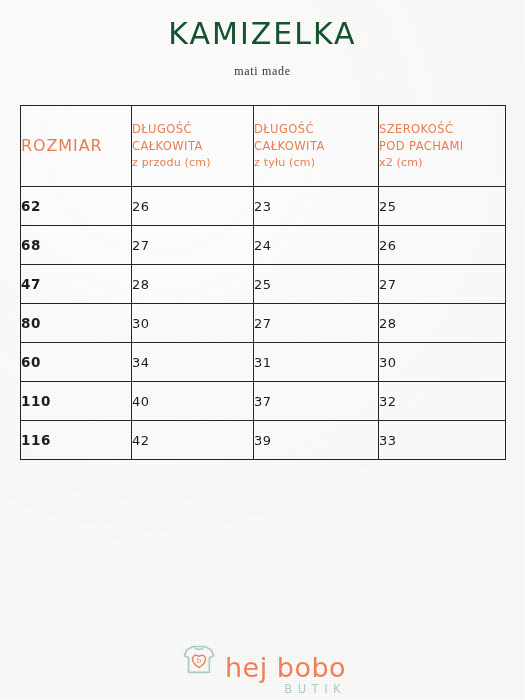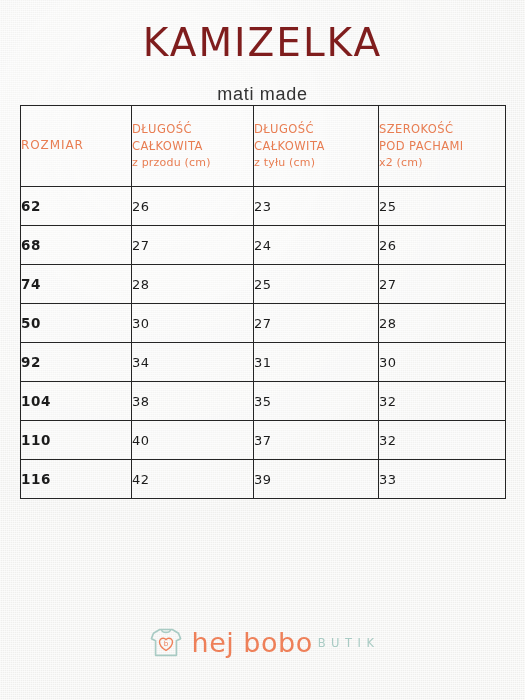--- a/index.html
+++ b/index.html
@@ -33,33 +33,33 @@
     height: 700px;
   }
 
   
   #header-block {
     padding-top: 18px;
     text-align: center;
   }
   #doc-title {
     font-family: "DejaVu Sans", sans-serif;
-    font-size: 39px;
+    font-size: 30px;
     letter-spacing: 2.0px;
     font-weight: 400;
-    color: #7f1d1d;
+    color: #14532d;
     line-height: 1.05;
-    margin: 5px;
+    margin: 0;
   }
   #brand-subtitle {
-    font-family: Liberation Sans, sans-serif;
-    font-size: 18px;
+    font-family: Liberation Serif, serif;
+    font-size: 12px;
     letter-spacing: 0.7px;
     color: #333333;
-    margin-top: 20px;
+    margin-top: 14px;
     font-weight: 400;
   }
 
   
   #size-table-wrap {
     position: absolute;
     left: 20px;
     top: 105px;
     width: 485px;
   }
@@ -87,21 +87,21 @@
     color: #e87d52;
     font-family: "DejaVu Sans", sans-serif;
     font-weight: 400;
     font-size: 11.5px;
     letter-spacing: 0.4px;
     line-height: 1.45;
   }
   th .hdr-line { display: block; }
   th .hdr-line.upper { text-transform: uppercase; }
   th .hdr-line.unit  { font-size: 11px; letter-spacing: 0.2px; }
-  th#hdr-size { font-size: 12px; letter-spacing: 0.9px; }
+  th#hdr-size { font-size: 16px; letter-spacing: 0.9px; }
 
   tbody tr { height: 39px; }
   tbody td {
     font-family: "DejaVu Sans", sans-serif;
     font-size: 13px;
     color: #1c1c1c;
     letter-spacing: 0.4px;
   }
   tbody td.size-cell {
     font-weight: bold;
@@ -120,22 +120,24 @@
     align-items: flex-start;
   }
   #logo-inner {
     display: flex;
     align-items: center;
     gap: 6px;
   }
   #shirt-icon { display: block; }
   #logo-text-block {
     display: flex;
-    align-items: center;
+    flex-direction: column;
+    align-items: flex-end;
     line-height: 1;
+    margin-top: 32px;
   }
   #logo-wordmark {
     font-family: "DejaVu Sans", sans-serif;
     font-size: 27px;
     color: #ee8059;
     letter-spacing: 0.5px;
     font-weight: 400;
   }
   #logo-tagline {
     font-family: "DejaVu Sans", sans-serif;
@@ -196,42 +198,36 @@
           <td>23</td>
           <td>25</td>
         </tr>
         <tr>
           <td class="size-cell">68</td>
           <td>27</td>
           <td>24</td>
           <td>26</td>
         </tr>
         <tr>
-          <td class="size-cell">74</td>
+          <td class="size-cell">47</td>
           <td>28</td>
           <td>25</td>
           <td>27</td>
         </tr>
         <tr>
-          <td class="size-cell">50</td>
+          <td class="size-cell">80</td>
           <td>30</td>
           <td>27</td>
           <td>28</td>
         </tr>
         <tr>
-          <td class="size-cell">92</td>
+          <td class="size-cell">60</td>
           <td>34</td>
           <td>31</td>
           <td>30</td>
-        </tr>
-        <tr>
-          <td class="size-cell">104</td>
-          <td>38</td>
-          <td>35</td>
-          <td>32</td>
         </tr>
         <tr>
           <td class="size-cell">110</td>
           <td>40</td>
           <td>37</td>
           <td>32</td>
         </tr>
         <tr>
           <td class="size-cell">116</td>
           <td>42</td>

